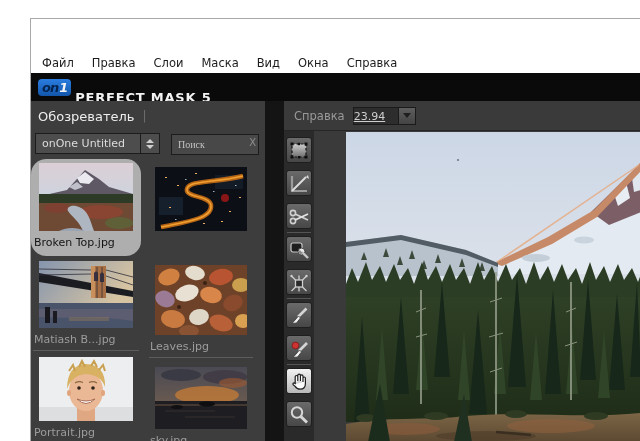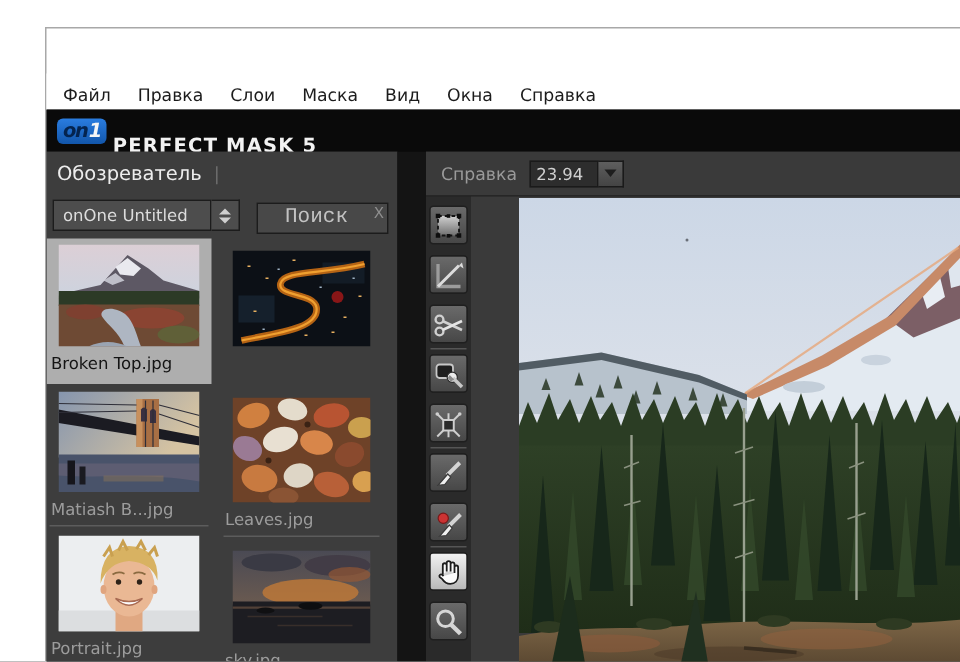--- a/index.html
+++ b/index.html
@@ -12,21 +12,21 @@
   .appicon{position:absolute;left:8px;top:8px;width:14px;height:14px;border-radius:50%;
     background:radial-gradient(circle at 35% 35%,#3a4a38,#101810 70%);}
   .appicon i{position:absolute;left:3px;top:5px;width:8px;height:3px;border-radius:2px;
     background:#7ac043;}
   .titletext{position:absolute;left:29px;top:8px;font-size:11.5px;color:#111;white-space:nowrap;}
   
   .menubar{position:absolute;left:0;top:30px;right:0;height:24px;background:#fff;
     display:flex;align-items:flex-end;padding-left:2px;}
   .menuitem{font-size:11.5px;color:#1c1c1c;padding:3px 9px;cursor:default;}
   
-  .app{position:absolute;left:0;top:54px;right:0;bottom:0;background:#000000;overflow:hidden;}
+  .app{position:absolute;left:0;top:54px;right:0;bottom:0;background:#86efac;overflow:hidden;}
   .appheader{position:absolute;left:0;top:0;right:0;height:28px;background:#0a0a0a;
     display:flex;align-items:center;padding-left:7px;}
   .logo{display:flex;align-items:center;}
   .logobox{background:linear-gradient(#2a7de0,#1256ab);border-radius:4px;height:17px;
     padding:0 3px 0 4px;display:flex;align-items:center;}
   .logo-on{font-weight:bold;font-size:13px;color:#04244f;letter-spacing:-1px;font-style:italic;}
   .logo-one{font-weight:bold;font-size:13px;color:#f5f5f5;margin-left:1px;font-style:italic;}
   .apptitle{color:#f2f2f2;font-weight:bold;font-size:13px;letter-spacing:0.8px;margin-left:4px;margin-top:20px;}
   
   .browser{position:absolute;left:0;top:28px;width:234px;bottom:0;background:#3d3d3d;overflow:hidden;}
@@ -39,41 +39,41 @@
     border:1px solid #1c1c1c;color:#dcdcdc;font-size:11px;line-height:19px;padding-left:6px;}
   .spinner{position:absolute;left:110px;top:1px;width:19px;height:21px;background:#4d4d4d;
     border:1px solid #1c1c1c;border-left:none;display:flex;flex-direction:column;
     align-items:center;justify-content:center;gap:2px;}
   .tri-up{width:0;height:0;border-left:4px solid transparent;border-right:4px solid transparent;
     border-bottom:4px solid #cfcfcf;}
   .tri-down{width:0;height:0;border-left:4px solid transparent;border-right:4px solid transparent;
     border-top:4px solid #cfcfcf;}
   .searchwrap{position:absolute;left:140px;top:1px;width:88px;height:21px;}
   .searchwrap input{width:100%;height:100%;background:#484848;border:1px solid #1c1c1c;
-    color:#d6d6d6;font-size:14px;padding:0 16px 0 18px;outline:none;
-    font-family:Liberation Mono, monospace;}
+    color:#d6d6d6;font-size:10px;padding:0 16px 0 6px;outline:none;
+    font-family:Liberation Serif, serif;}
   .searchwrap input::placeholder{color:#c2c2c2;opacity:1;}
   .searchclear{position:absolute;right:3px;top:4px;font-size:10px;color:#8f8f8f;}
   
   .cell{position:absolute;width:110px;padding:2px;}
   .cell .timg{width:94px;margin:2px auto 0;}
   .cell.c2 .timg{width:92px;}
   .tlabel{font-size:11px;color:#9c9c9c;margin-top:5px;padding:0 1px 4px;
     border-bottom:1px solid #5c5c5c;white-space:nowrap;overflow:hidden;}
   .cell.selected{background:#aeaeae;}
   .cell.selected .tlabel{color:#141414;border-bottom-color:transparent;}
   .timg svg{display:block;}
   
   .strip{position:absolute;left:234px;top:28px;width:19px;bottom:0;background:#141414;}
   
   .zoombar{position:absolute;left:253px;top:28px;right:0;height:30px;background:#3a3a3a;
     border-bottom:1px solid #262626;display:flex;align-items:center;}
   .zoomlabel{color:#9a9a9a;font-size:11.5px;margin-left:10px;}
   .zoomfield{width:46px;height:18px;background:#2d2d2d;border:1px solid #1a1a1a;color:#cfcfcf;
-    font-size:11px;text-align:center;padding:2px 5px 0 0;margin-left:8px;}
+    font-size:11px;text-align:left;padding:2px 5px 0 0;margin-left:8px;text-decoration:underline;}
   .zoombtn{width:17px;height:18px;background:linear-gradient(#5e5e5e,#444);border:1px solid #1a1a1a;
     border-left:none;display:flex;align-items:center;justify-content:center;}
   .tri-dn-dark{width:0;height:0;border-left:4px solid transparent;border-right:4px solid transparent;
     border-top:5px solid #1e1e1e;}
   
   .toolcol{position:absolute;left:253px;top:58px;width:30px;bottom:0;background:#2a2a2a;}
   .tool{position:absolute;left:2px;width:26px;height:26px;border-radius:3px;
     background:linear-gradient(#6a6a6a,#474747);border:1px solid #1f1f1f;}
   .tool.selected{background:linear-gradient(#f2f2f2,#b8b8b8);}
   .tool svg{display:block;margin:1px auto 0;}
@@ -120,21 +120,21 @@
         <div class="spinner">
           <span class="tri-up"></span>
           <span class="tri-down"></span>
         </div>
         <div class="searchwrap">
           <input type="text" placeholder="Поиск" style="">
           <span class="searchclear">X</span>
         </div>
       </div>
 
-      <div class="cell selected" style="left:0;top:58px;">
+      <div class="cell selected" style="left:0;top:58px;border-radius:15px;">
         <div class="timg">
           <svg width="94" height="68" viewBox="0 0 94 68">
             <defs>
                 <linearGradient id="bt-sky" x1="0" y1="0" x2="0" y2="1">
               <stop offset="0" stop-color="#dccfd6"></stop>
                   <stop offset="1" stop-color="#cdd3de"></stop>
                 </linearGradient>
               </defs>
             <rect width="94" height="34" fill="url(#bt-sky)"></rect>
             <polygon points="6,32 28,27 46,7 60,16 70,24 94,31 94,36 0,36" fill="#5d5864"></polygon>

